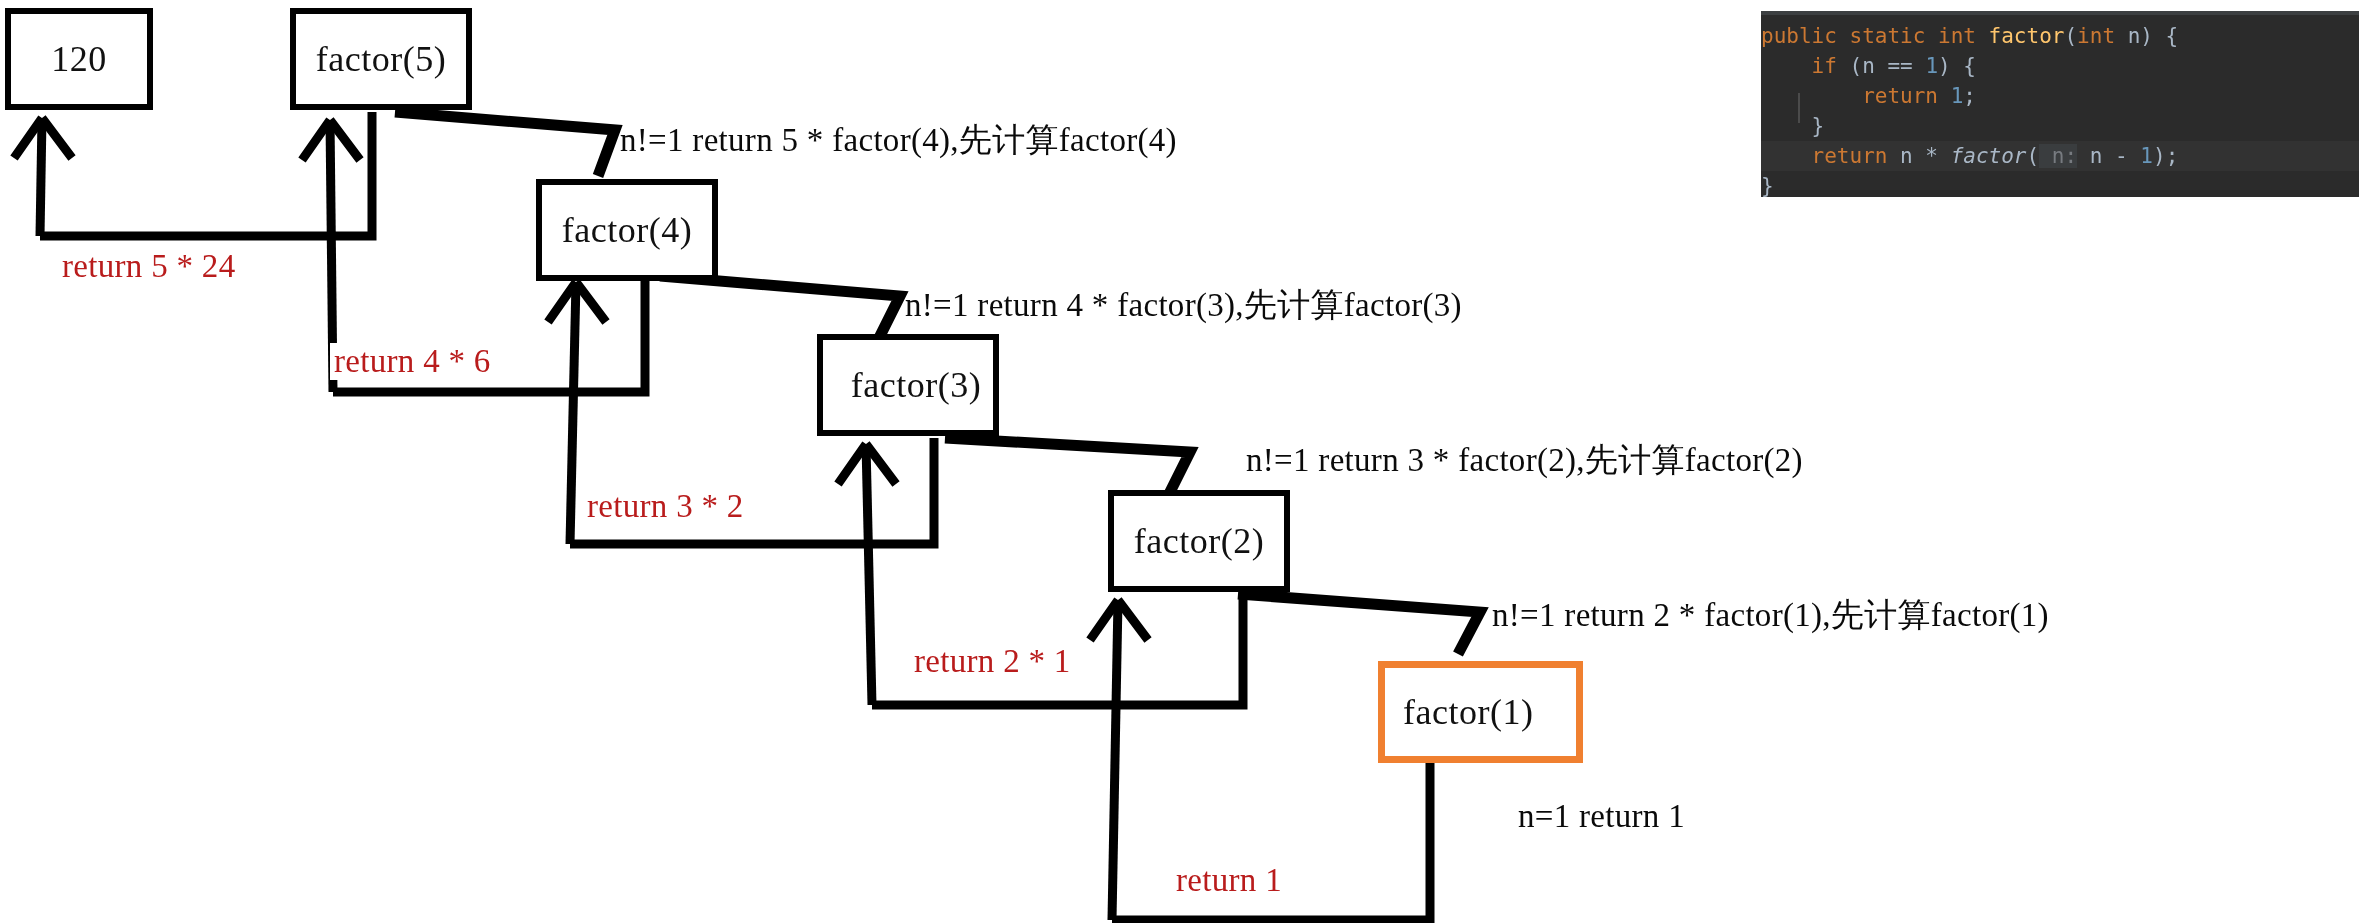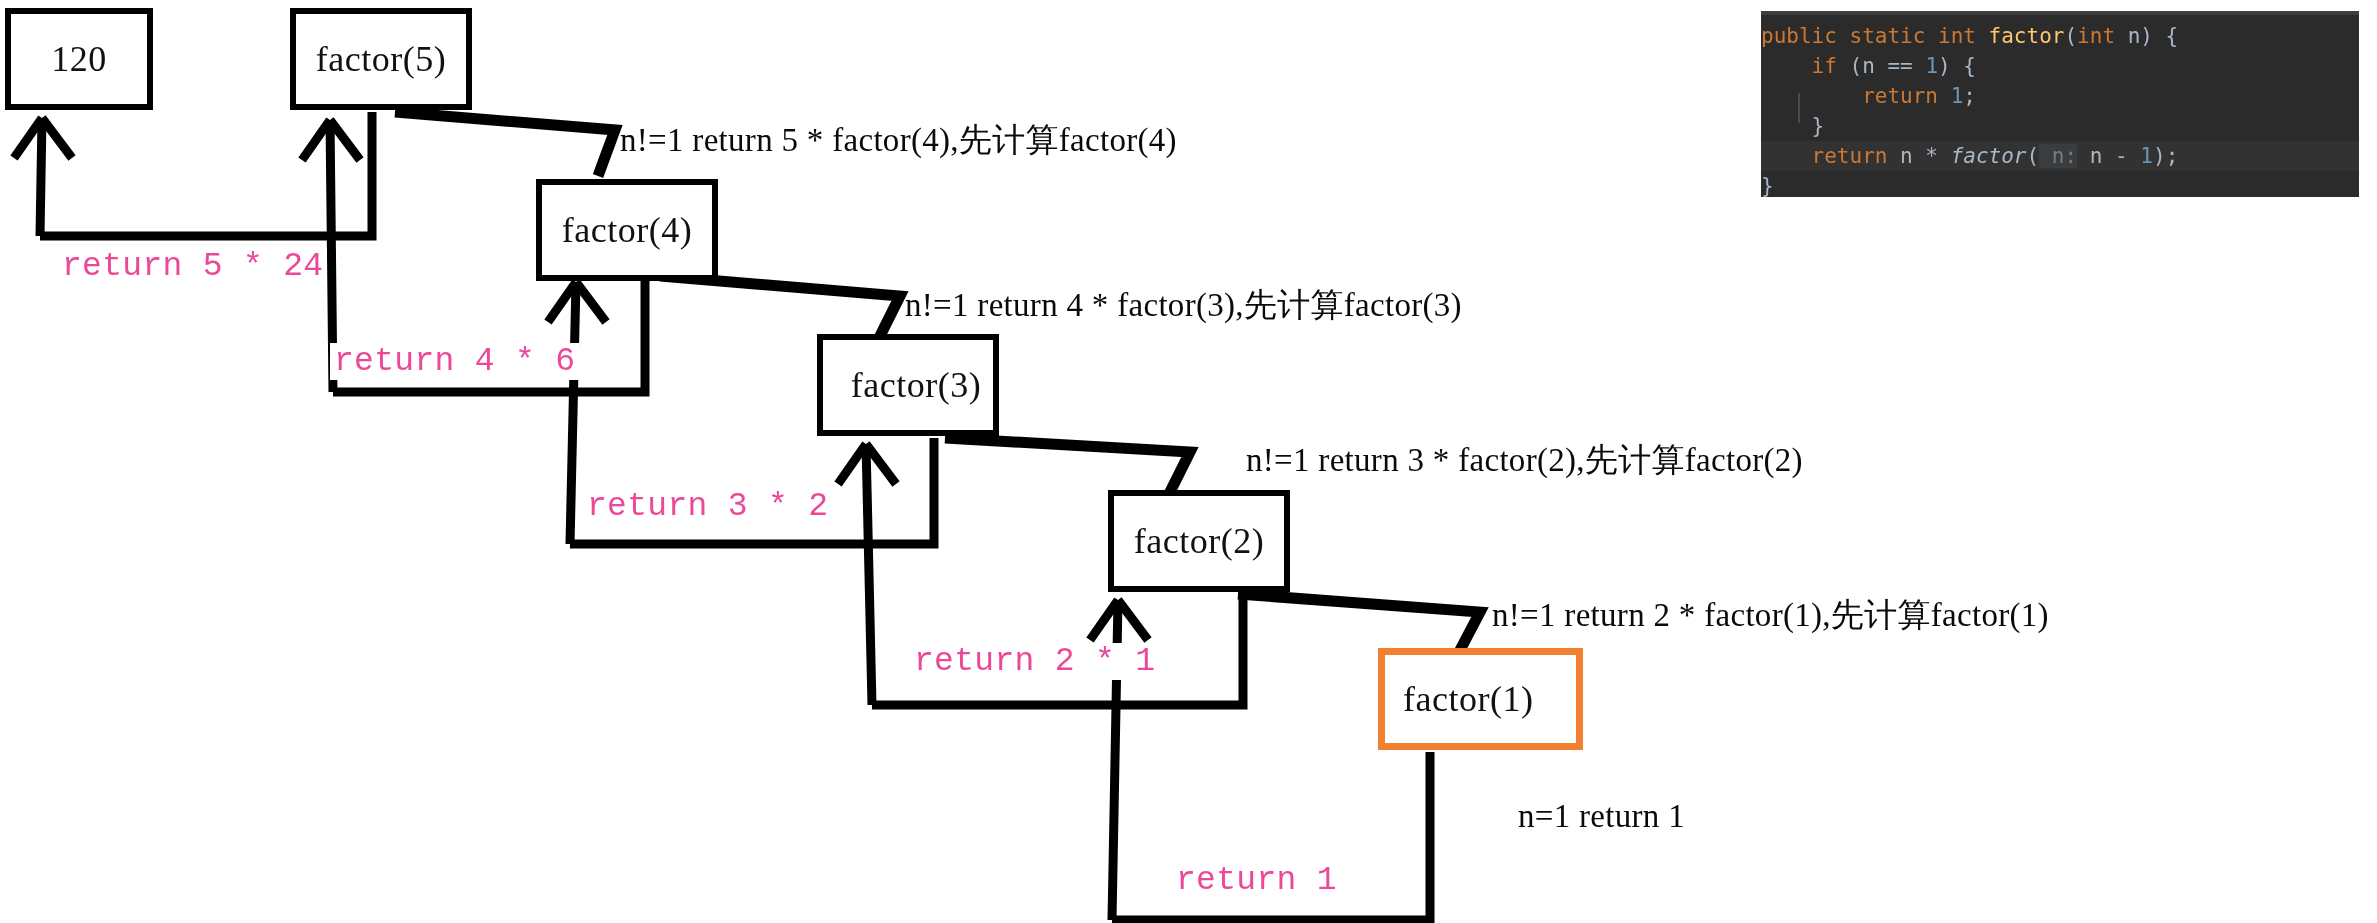--- a/index.html
+++ b/index.html
@@ -32,31 +32,32 @@
     justify-content: center;
     font-family: "Liberation Serif", "DejaVu Serif", serif;
     font-size: 36px;
     color: #111111;
     letter-spacing: 0.5px;
     z-index: 5;
   }
   .node-box.highlight {
     border-color: #f08030;
     border-width: 7px;
+    margin-top: 13px;
   }
   .node-label {
     white-space: nowrap;
   }
 
   .edge-label {
     position: absolute;
     white-space: nowrap;
-    font-family: Liberation Mono, monospace;
+    font-family: Liberation Serif, serif;
     font-size: 33px;
-    color: #ec4899;
+    color: #b91c1c;
     z-index: 6;
     background: #ffffff;
     padding: 0 4px;
     letter-spacing: 0.3px;
   }
   .anno-label {
     position: absolute;
     white-space: nowrap;
     font-family: "Liberation Serif", "DejaVu Serif", serif;
     font-size: 33px;

